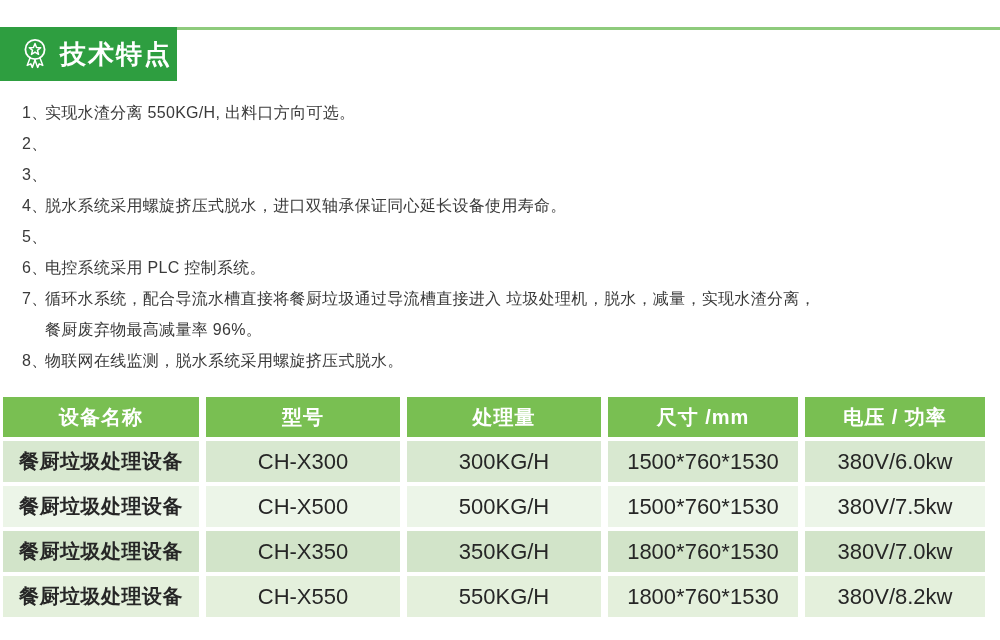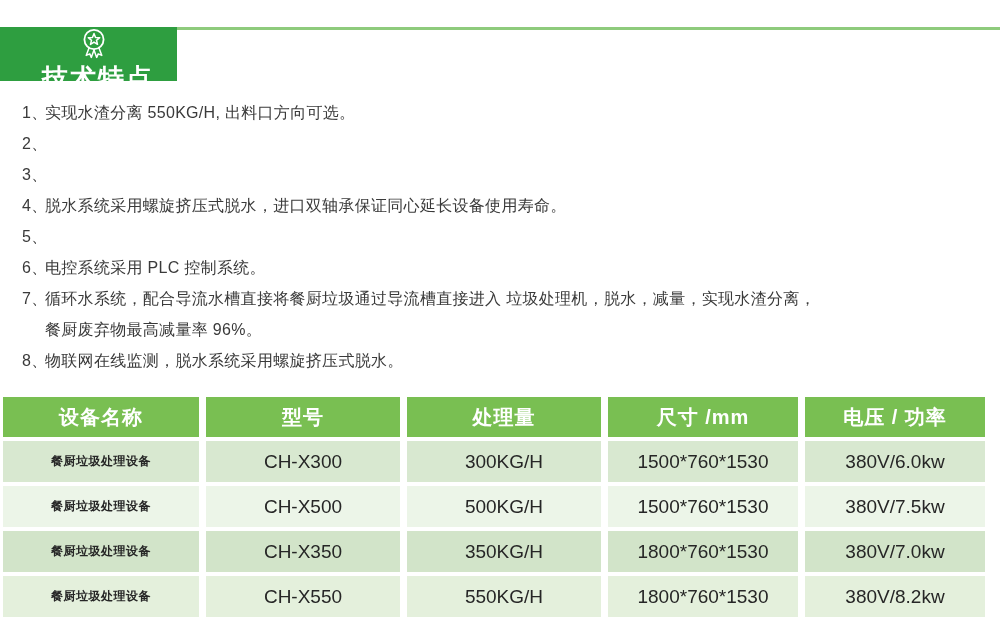--- a/index.html
+++ b/index.html
@@ -29,21 +29,20 @@
     position: absolute;
     left: 0;
     top: 27px;
     width: 177px;
     height: 54px;
     background: var(--banner-green, #2e9e40);
     display: flex;
     align-items: center;
     box-sizing: border-box;
     padding-left: 19px;
-    flex-direction: column;
   }
   .banner .medal {
     width: 32px;
     height: 34px;
     flex: none;
     margin-right: 9px;
   }
   .banner-title {
     color: #ffffff;
     font-size: 26px;
@@ -94,26 +93,26 @@
     text-align: center;
   }
   .th {
     background: var(--table-head-green, #79bf52);
     color: #ffffff;
     font-size: 20px;
     font-weight: bold;
     letter-spacing: 1px;
   }
   .td {
-    font-size: 19px;
+    font-size: 22px;
     color: #262626;
   }
   .td.device {
     font-weight: 600;
-    font-size: 12px;
+    font-size: 20px;
     letter-spacing: 0.5px;
   }
   .trow.r0 .td { background: var(--row-c0, #d8e8d0); }
   .trow.r1 .td { background: var(--row-c1, #ecf5e8); }
   .trow.r2 .td { background: var(--row-c2, #d2e4c9); }
   .trow.r3 .td { background: var(--row-c3, #e4f0dc); }
 </style>
 </head>
 <body>
 

